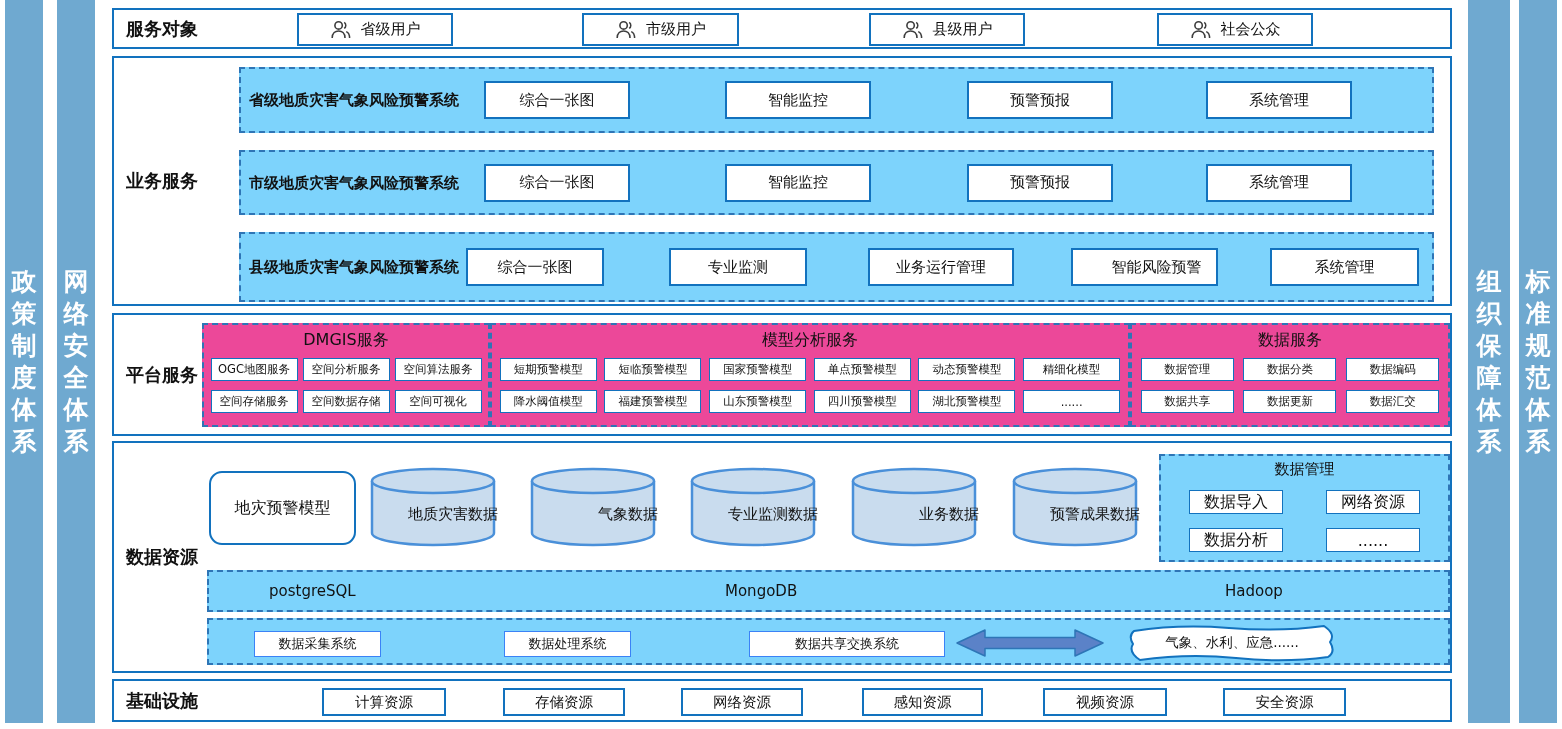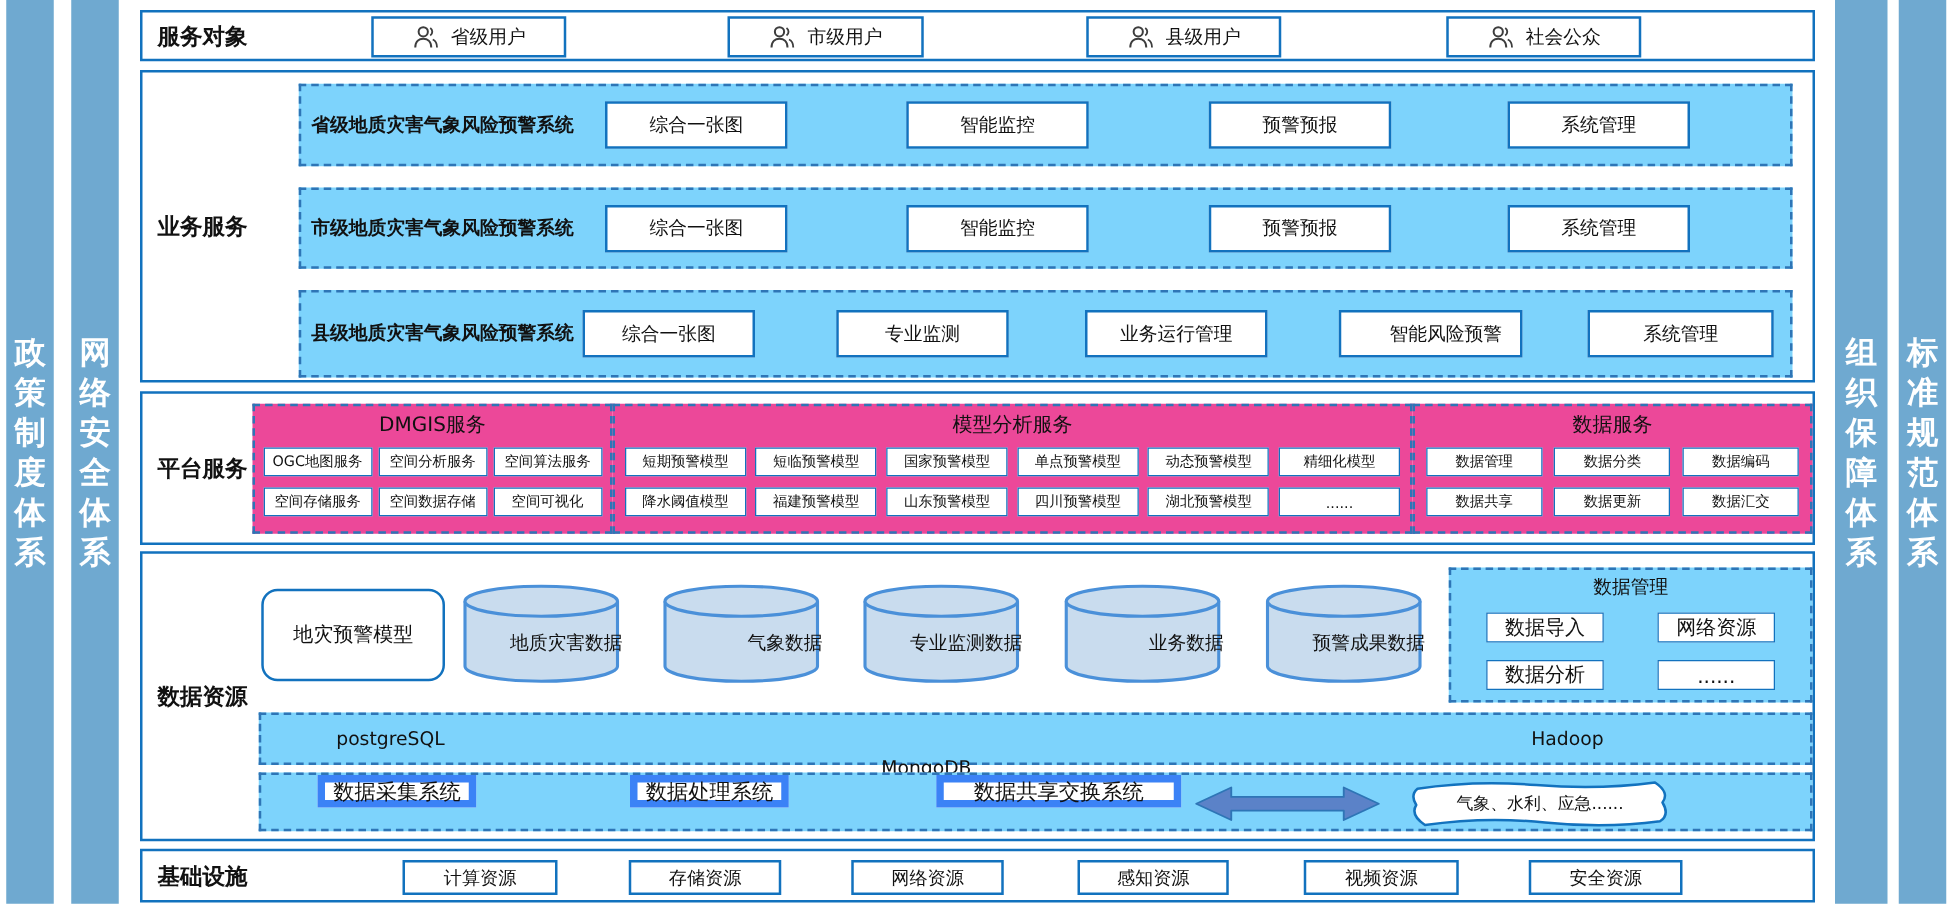--- a/index.html
+++ b/index.html
@@ -33,21 +33,21 @@
 
   
   .model-box{position:absolute;border:2px solid #1272BE;border-radius:13px;background:#fff;display:flex;align-items:center;justify-content:center;font-size:16px;}
   .cyl{position:absolute;width:130px;height:80px;}
   .cyl .cyl-label{position:absolute;left:0;right:0;top:38px;text-align:right;font-size:15px;white-space:nowrap;}
   .dm-box{display:flex;flex-direction:column;}
   .dm-title{text-align:center;font-size:15px;margin-top:4px;}
   .dm-row{display:flex;justify-content:space-between;padding:0 28px;margin-top:11px;}
   .dm-btn{width:94px;height:24px;border:1.5px solid #1272BE;background:#fff;box-sizing:border-box;display:flex;align-items:center;justify-content:center;font-size:16px;white-space:nowrap;}
   .db-label{position:absolute;top:50%;transform:translateY(-50%);font-size:15px;white-space:nowrap;}
-  .sys-btn{position:absolute;top:0;height:26px;border:6px solid #3b82f6;background:#fff;box-sizing:border-box;display:flex;align-items:center;justify-content:center;font-size:17px;white-space:nowrap;}
+  .sys-btn{position:absolute;top:11px;height:26px;border:1px solid #3b82f6;background:#fff;box-sizing:border-box;display:flex;align-items:center;justify-content:center;font-size:13px;white-space:nowrap;}
   .wavy{position:absolute;}
   .wavy .wavy-label{position:absolute;left:0;right:0;top:50%;transform:translateY(-50%);text-align:center;font-size:13.5px;white-space:nowrap;}
 
   
   .infra-btn{position:absolute;top:7px;height:28px;border:2px solid #1272BE;background:#fff;box-sizing:border-box;display:flex;align-items:center;justify-content:center;font-size:14.5px;white-space:nowrap;}
 
   svg{display:block;}
 </style>
 </head>
 <body>
@@ -244,21 +244,21 @@
         <div class="dm-btn">网络资源</div>
       </div>
       <div class="dm-row" style="margin-top:14px;">
         <div class="dm-btn">数据分析</div>
         <div class="dm-btn">......</div>
       </div>
     </div>
 
     <div class="dashed" style="left:93px;top:127px;width:1243px;height:42px;">
       <span class="db-label" style="left:60px;">postgreSQL</span>
-      <span class="db-label" style="left:496px;margin-top:23px;">MongoDB</span>
+      <span class="db-label" style="left:516px;">MongoDB</span>
       <span class="db-label" style="left:1016px;">Hadoop</span>
     </div>
 
     <div class="dashed" style="left:93px;top:175px;width:1243px;height:47px;">
       <div class="sys-btn" style="left:45px;width:127px;">数据采集系统</div>
       <div class="sys-btn" style="left:295px;width:127px;">数据处理系统</div>
       <div class="sys-btn" style="left:540px;width:196px;">数据共享交换系统</div>
 
       <svg style="position:absolute;left:745px;top:7px;" width="152" height="32" viewBox="0 0 152 32">
         <polygon points="3,16 31,3 31,10.5 121,10.5 121,3 149,16 121,29 121,21.5 31,21.5 31,29" fill="#5B82C8" stroke="#2E75B6" stroke-width="1.5" stroke-linejoin="round"></polygon>

